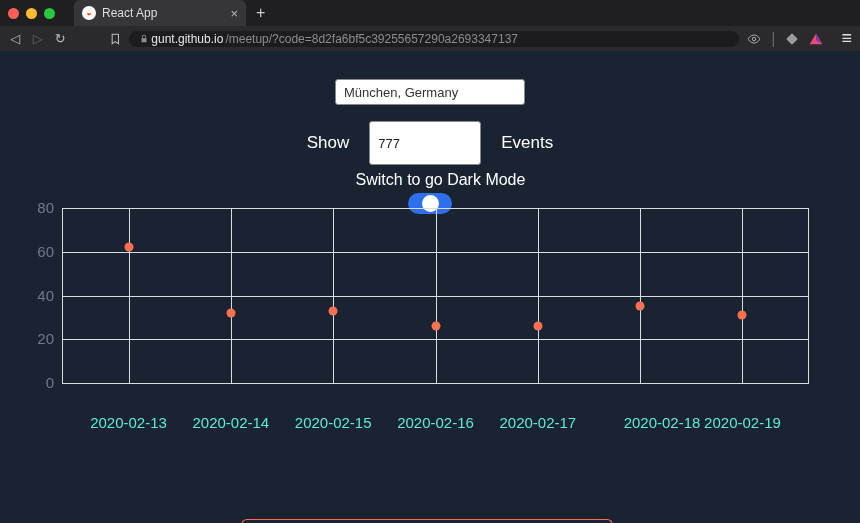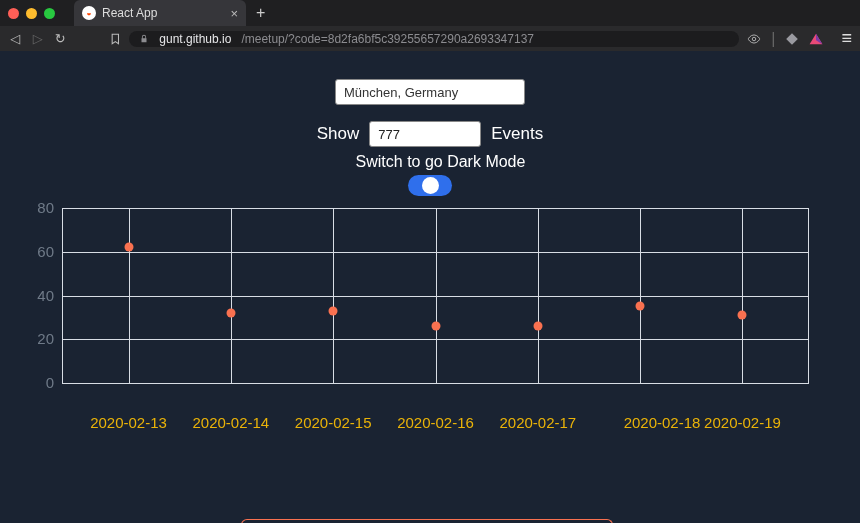--- a/index.html
+++ b/index.html
@@ -9,47 +9,47 @@
   .tabbar { display:flex; align-items:center; height:26px; padding-left:8px; background:#1f1f21;}
   .mac-btn { width:11px; height:11px; border-radius:50%; margin-right:7px;}
   .mac-red{background:#ff5f57;} .mac-yel{background:#febc2e;} .mac-grn{background:#28c840;}
   .tab { height:26px; display:flex; align-items:center; background:#36363a; color:#ddd; font-size:12px; padding:0 8px; border-radius:6px 6px 0 0; margin-left:12px; width:172px; justify-content:space-between;}
   .tab .favicon { width:14px; height:14px; border-radius:50%; background:#fff; display:flex; align-items:center; justify-content:center; font-size:9px; color:#ff4500; font-weight:bold;}
   .tab .close { font-size:13px; color:#bbb; }
   .newtab { color:#ccc; font-size:16px; margin-left:10px; }
   .addrbar { height:25px; display:flex; align-items:center; padding:0 8px; gap:8px; background:#2a2a2c;}
   .navico { color:#bbb; width:16px; text-align:center; font-size:13px;}
   .navico.dis{color:#666;}
-  .url { flex:0 0 auto; background:#1c1c1e; border-radius:13px; height:16px; width:610px; display:flex; align-items:center; padding:0 10px; color:#8c8c90; font-size:12px; gap:10px;}
+  .url { flex:0 0 auto; background:#1c1c1e; border-radius:13px; height:16px; width:610px; display:flex; align-items:center; padding:0 10px; color:#8c8c90; font-size:12px; gap:2px;}
   .url .lock{ width:10px; fill:#8c8c90;}
   .url .host{ color:#e6e6e8;}
   .url .path{ color:#8c8c90;}
   .addr-right{ margin-left:auto; display:flex; gap:10px; align-items:center;}
   .ico { width:14px; height:14px; }
   .ico-eye{ stroke:#bbb; fill:none; stroke-width:1.5;}
   .ico-diamond{ fill:#9a9aa0;}
   .ico-tri { width:14px; height:12px; }
   .hamb { color:#ddd; font-size:18px; margin-left:8px; }
   
   .page { width:100%; height:472px; background:#1a2332; color:#fff; font-size:15px; position:relative; }
   .center { text-align:center; }
   .cityinput { width:190px; height:26px; border:1px solid #888; border-radius:3px; background:#fff; color:#333; font-size:13px; padding:2px 8px; margin-top:28px; display:inline-block; text-align:left;}
-  .rowshow { margin-top:16px; display:flex; align-items:center; justify-content:center; gap:10px; color:#fff; font-size:17px;}
-  .numinput { width:112px; height:26px; border:1px solid #888; border-radius:3px; background:#fff; color:#222; font-size:13px; padding:2px 8px; text-align:left;}
+  .rowshow { margin-top:16px; display:flex; align-items:center; justify-content:center; gap:20px; color:#fff; font-size:17px;}
+  .numinput { width:112px; height:44px; border:1px solid #888; border-radius:3px; background:#fff; color:#222; font-size:13px; padding:2px 8px; text-align:left;}
   .darkline { margin-top:6px; font-size:16px;margin-left:21px;}
   .toggle { width:44px; height:21px; background:#2f6fec; border-radius:11px; position:relative; margin:4px auto 0; }
   .toggle .knob { width:17px; height:17px; background:#fff; border-radius:50%; position:absolute; top:2px; left:14px;}
   
   .chartwrap { position:absolute; left:62px; top:152px; width:747px; height:204px; }
   .ylabel { position:absolute; color:#6f7a88; font-size:15px; text-align:right; width:28px; left:-36px;}
   .gridrow { position:absolute; left:0; width:100%; height:1px; background:#d8dde5;}
   .gridcol { position:absolute; top:5px; bottom:24px; width:1px; background:#d8dde5;}
   .chartleft{position:absolute; left:0; top:5px; bottom:23px; width:1px; background:#d8dde5;}
   .chartright{position:absolute; right:0; top:5px; bottom:23px; width:1px; background:#d8dde5;}
-  .xlabel { position:absolute; color:#eab308; font-size:15px; bottom:-24px; transform:translateX(-50%); white-space:nowrap;margin-top:23px;}
+  .xlabel { position:absolute; color:#5eead4; font-size:15px; bottom:-24px; transform:translateX(-50%); white-space:nowrap;margin-top:23px;}
   .dot { position:absolute; width:9px; height:9px; border-radius:50%; background:#f97150; transform:translate(-50%,-50%);}
   
   .card { position:absolute; left:241px; top:378px; width:372px; height:84px; border:1px solid #f97150; border-radius:6px; padding:10px 12px; color:#fff; font-size:15px; line-height:1.35;}
   .detailsbtn { position:absolute; right:8px; bottom:8px; background:#e9e9ed; color:#333; font-size:10px; border:none; border-radius:2px; padding:3px 7px;}
   .nextcard{ position:absolute; left:241px; top:468px; width:372px; height:52px; border-top:1px solid #f97150; border-left:1px solid #f97150; border-right:1px solid #f97150; border-radius:6px 6px 0 0; }
 </style>
 </head>
 <body>
 
 <div class="chrome">

